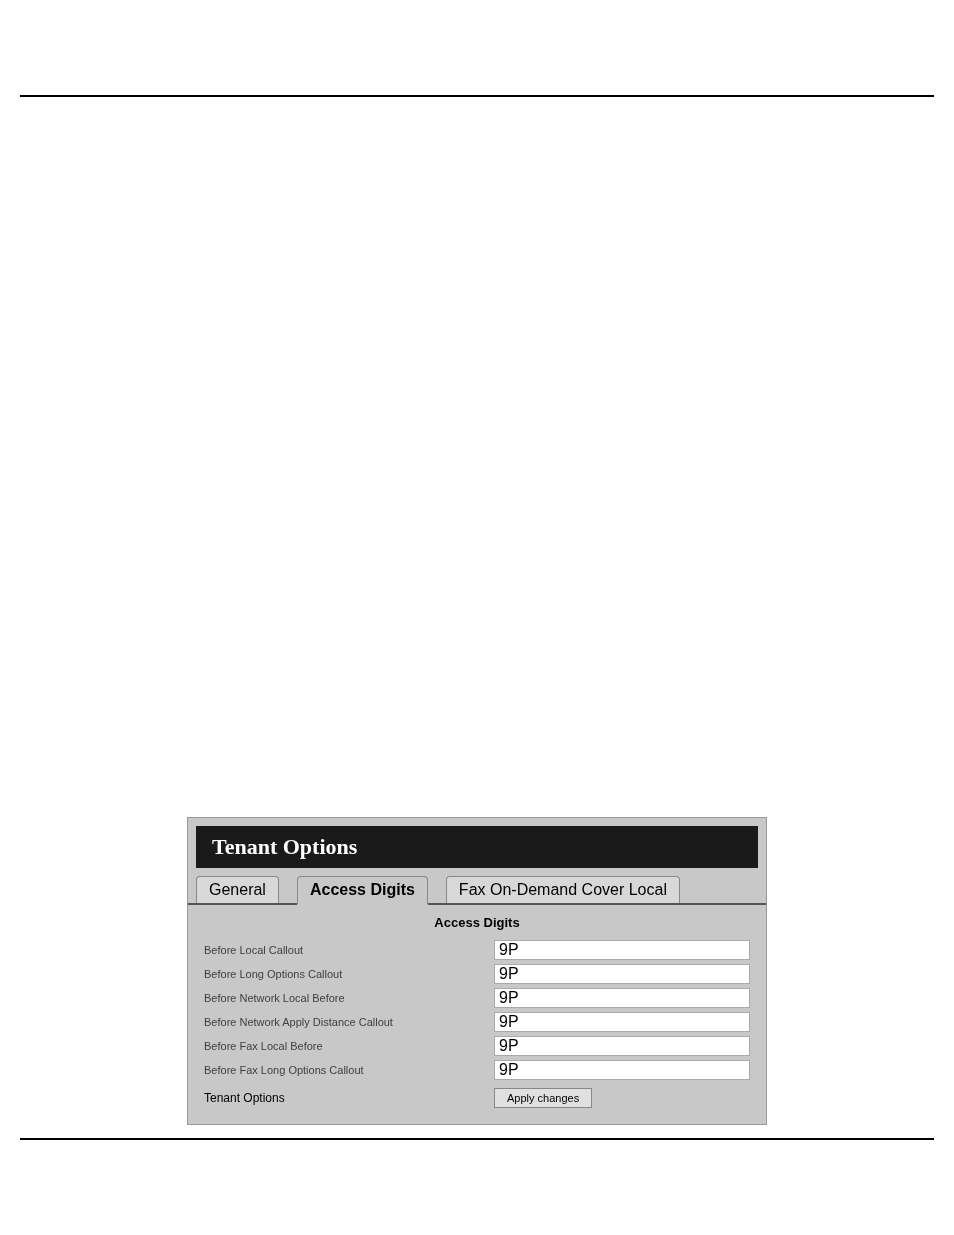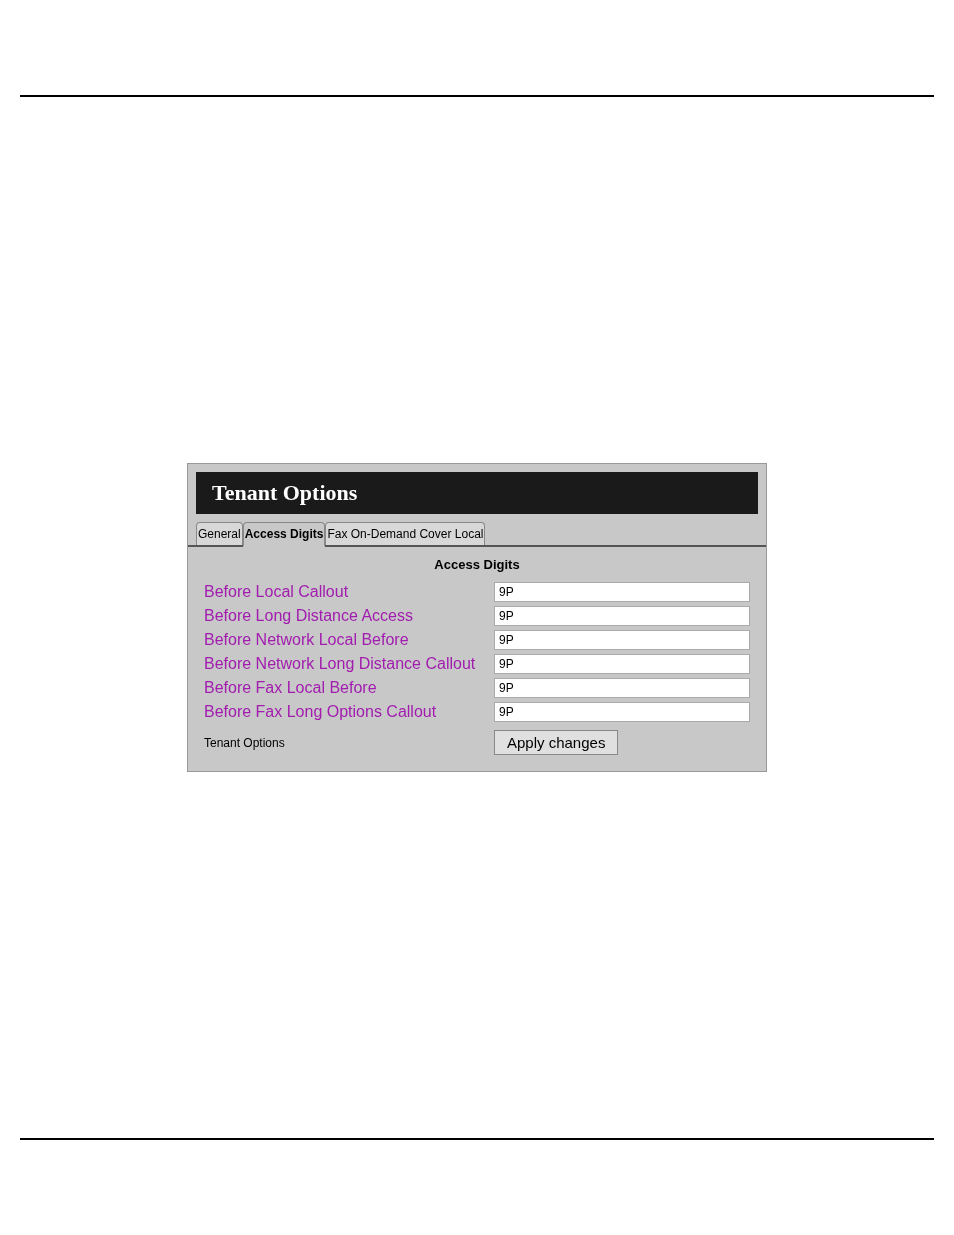--- a/index.html
+++ b/index.html
@@ -36,21 +36,21 @@
       background-color: #000000;
     }
 
     .page-content {
       position: absolute;
       top: 110px;
       left: 0;
       right: 0;
       bottom: 110px;
       display: flex;
-      align-items: center;
+      align-items: flex-end;
       justify-content: center;
     }
 
     .panel {
       width: 580px;
       background-color: #c8c8c8;
       border: 1px solid #999;
       padding: 0;
     }
 
@@ -66,27 +66,27 @@
 
     .tabs-row {
       display: flex;
       flex-direction: row;
       align-items: flex-end;
       padding: 6px 8px 0 8px;
       border-bottom: 2px solid #555;
     }
 
     .tab {
-      padding: 4px 1px;
-      font-size: 12px;
+      padding: 4px 12px;
+      font-size: 16px;
       cursor: pointer;
       background-color: #d8d8d8;
       border: 1px solid #888;
       border-bottom: none;
-      margin-right: 0;
+      margin-right: 18px;
       border-radius: 4px 4px 0 0;
       color: #000;
     }
 
     .tab.active {
       background-color: #c8c8c8;
       font-weight: bold;
       border-bottom: 2px solid #c8c8c8;
       position: relative;
       bottom: -2px;
@@ -106,50 +106,50 @@
     }
 
     .form-row {
       display: flex;
       align-items: center;
       margin-bottom: 4px;
     }
 
     .form-label {
       width: 290px;
-      font-size: 16px;
-      color: #a21caf;
+      font-size: 11px;
+      color: #404040;
       flex-shrink: 0;
     }
 
     .form-input {
       flex: 1;
       background-color: #ffffff;
       border: 1px solid #aaa;
       padding: 2px 4px;
-      font-size: 12px;
+      font-size: 16px;
       height: 20px;
     }
 
     .apply-row {
       display: flex;
       align-items: center;
       margin-top: 8px;
     }
 
     .apply-label {
       width: 290px;
       font-size: 12px;
       color: #000;
       flex-shrink: 0;
     }
 
     .apply-button {
       padding: 3px 12px;
-      font-size: 15px;
+      font-size: 11px;
       background-color: #e0e0e0;
       border: 1px solid #888;
       cursor: pointer;
     }
   </style>
 </head>
 <body>
 
 <div class="top-border"></div>
 <div class="bottom-border"></div>
@@ -174,31 +174,31 @@
 
     <div class="tab-content">
       <div class="section-title">Access Digits</div>
 
       <div class="form-row">
         <div class="form-label">Before Local Callout</div>
         <input class="form-input" type="text" value="9P" style="">
       </div>
 
       <div class="form-row">
-        <div class="form-label">Before Long Distance Access</div>
+        <div class="form-label">Before Long Options Callout</div>
         <input class="form-input" type="text" value="9P" style="">
       </div>
 
       <div class="form-row">
         <div class="form-label">Before Network Local Before</div>
         <input class="form-input" type="text" value="9P" style="">
       </div>
 
       <div class="form-row">
-        <div class="form-label">Before Network Long Distance Callout</div>
+        <div class="form-label">Before Network Apply Distance Callout</div>
         <input class="form-input" type="text" value="9P" style="">
       </div>
 
       <div class="form-row">
         <div class="form-label">Before Fax Local Before</div>
         <input class="form-input" type="text" value="9P" style="">
       </div>
 
       <div class="form-row">
         <div class="form-label">Before Fax Long Options Callout</div>

